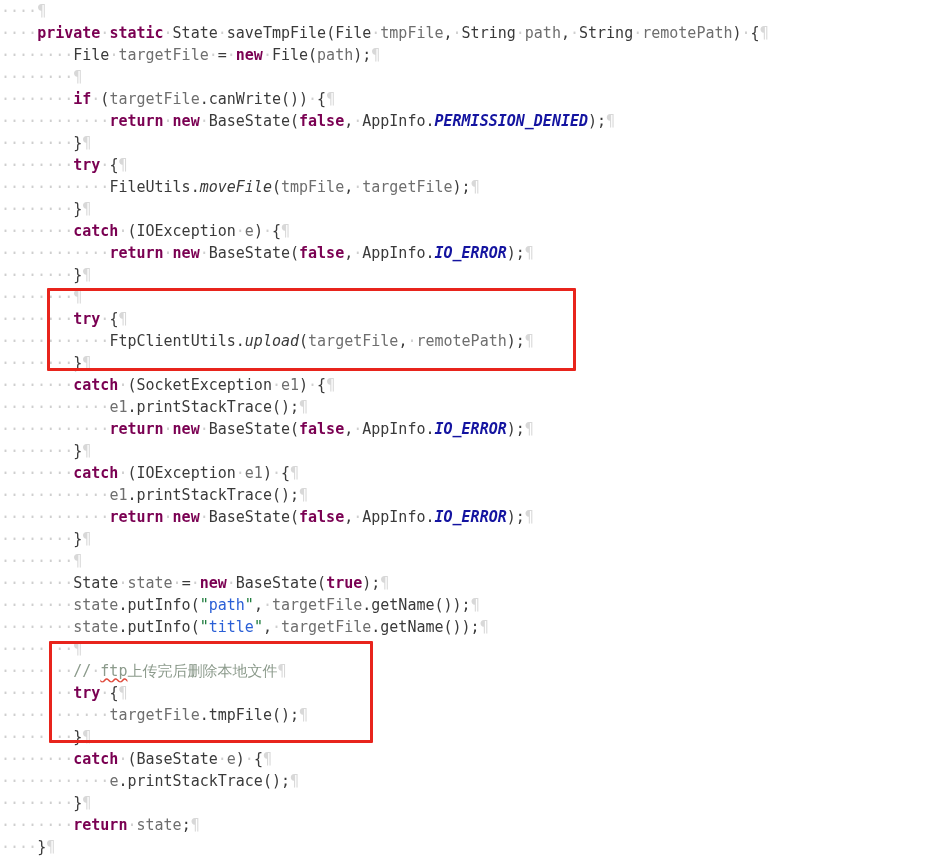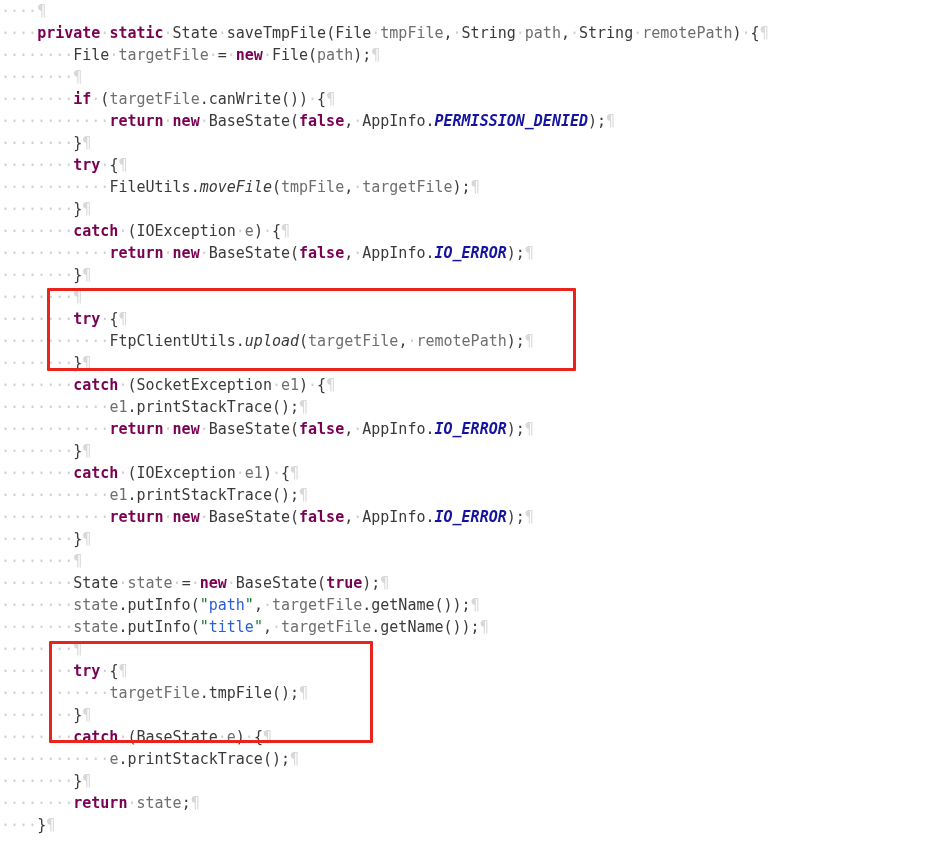--- a/index.html
+++ b/index.html
@@ -87,20 +87,21 @@
       <div class="code-line"><span class="ws">········</span><span class="tok-plain">}</span><span class="pil">¶</span></div>
       <div class="code-line"><span class="ws">········</span><span class="tok-kw">catch</span><span class="ws">·</span><span class="tok-plain">(</span><span class="tok-plain">IOException</span><span class="ws">·</span><span class="tok-id">e1</span><span class="tok-plain">)</span><span class="ws">·</span><span class="tok-plain">{</span><span class="pil">¶</span></div>
       <div class="code-line"><span class="ws">············</span><span class="tok-id">e1</span><span class="tok-plain">.printStackTrace();</span><span class="pil">¶</span></div>
       <div class="code-line"><span class="ws">············</span><span class="tok-kw">return</span><span class="ws">·</span><span class="tok-kw">new</span><span class="ws">·</span><span class="tok-plain">BaseState</span><span class="tok-plain">(</span><span class="tok-kw">false</span><span class="tok-plain">,</span><span class="ws">·</span><span class="tok-plain">AppInfo</span><span class="tok-plain">.</span><span class="tok-const">IO_ERROR</span><span class="tok-plain">)</span><span class="tok-plain">;</span><span class="pil">¶</span></div>
       <div class="code-line"><span class="ws">········</span><span class="tok-plain">}</span><span class="pil">¶</span></div>
       <div class="code-line"><span class="ws">········</span><span class="pil">¶</span></div>
       <div class="code-line"><span class="ws">········</span><span class="tok-plain">State</span><span class="ws">·</span><span class="tok-id">state</span><span class="ws">·</span><span class="tok-plain">=</span><span class="ws">·</span><span class="tok-kw">new</span><span class="ws">·</span><span class="tok-plain">BaseState</span><span class="tok-plain">(</span><span class="tok-kw">true</span><span class="tok-plain">)</span><span class="tok-plain">;</span><span class="pil">¶</span></div>
       <div class="code-line"><span class="ws">········</span><span class="tok-id">state</span><span class="tok-plain">.putInfo(</span><span class="tok-strq">"</span><span class="tok-str">path</span><span class="tok-strq">"</span><span class="tok-plain">,</span><span class="ws">·</span><span class="tok-id">targetFile</span><span class="tok-plain">.getName());</span><span class="pil">¶</span></div>
       <div class="code-line"><span class="ws">········</span><span class="tok-id">state</span><span class="tok-plain">.putInfo(</span><span class="tok-strq">"</span><span class="tok-str">title</span><span class="tok-strq">"</span><span class="tok-plain">,</span><span class="ws">·</span><span class="tok-id">targetFile</span><span class="tok-plain">.getName());</span><span class="pil">¶</span></div>
       <div class="code-line"><span class="ws">········</span><span class="pil">¶</span></div>
+      <div class="code-line"><span class="ws">········</span><span class="tok-comment">//</span><span class="ws">·</span><span class="tok-comment typo">ftp</span><span class="tok-comment">上传完后删除本地文件</span><span class="pil">¶</span></div>
       <div class="code-line"><span class="ws">········</span><span class="tok-kw">try</span><span class="ws">·</span><span class="tok-plain">{</span><span class="pil">¶</span></div>
       <div class="code-line"><span class="ws">············</span><span class="tok-id">targetFile</span><span class="tok-plain">.tmpFile();</span><span class="pil">¶</span></div>
       <div class="code-line"><span class="ws">········</span><span class="tok-plain">}</span><span class="pil">¶</span></div>
       <div class="code-line"><span class="ws">········</span><span class="tok-kw">catch</span><span class="ws">·</span><span class="tok-plain">(</span><span class="tok-plain">BaseState</span><span class="ws">·</span><span class="tok-id">e</span><span class="tok-plain">)</span><span class="ws">·</span><span class="tok-plain">{</span><span class="pil">¶</span></div>
       <div class="code-line"><span class="ws">············</span><span class="tok-id">e</span><span class="tok-plain">.printStackTrace();</span><span class="pil">¶</span></div>
       <div class="code-line"><span class="ws">········</span><span class="tok-plain">}</span><span class="pil">¶</span></div>
       <div class="code-line"><span class="ws">········</span><span class="tok-kw">return</span><span class="ws">·</span><span class="tok-id">state</span><span class="tok-plain">;</span><span class="pil">¶</span></div>
       <div class="code-line"><span class="ws">····</span><span class="tok-plain">}</span><span class="pil">¶</span></div>
     </div>
   <div id="annotation-layer">

